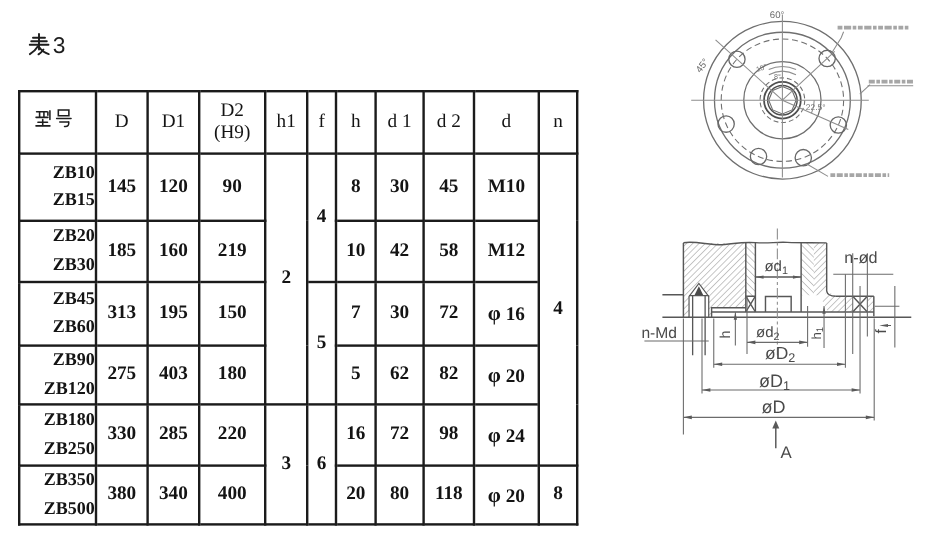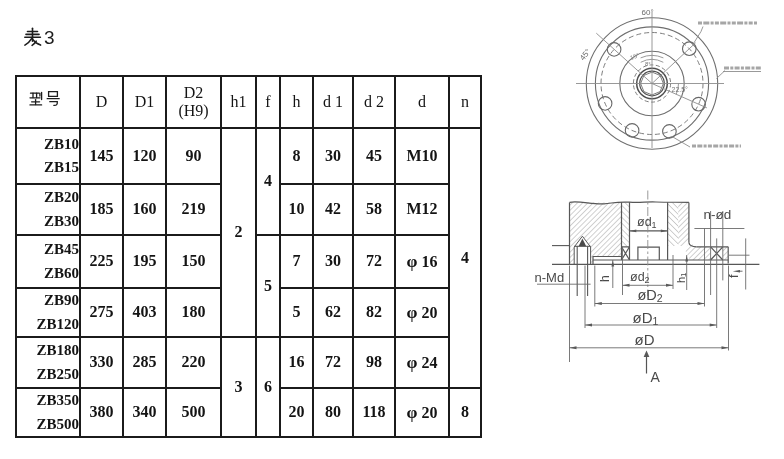--- a/index.html
+++ b/index.html
@@ -79,21 +79,21 @@
           <td class="num">160</td>
           <td class="num">219</td>
     <td class="num">10</td>
           <td class="num">42</td>
           <td class="num">58</td>
           <td class="num">M12</td>
   </tr>
 
   <tr style="height:53px">
     <td class="model">ZB45<br>ZB60</td>
-    <td class="num">225</td>
+    <td class="num">313</td>
           <td class="num">195</td>
           <td class="num">150</td>
     <td class="num" rowspan="2">5</td>
     <td class="num">7</td>
           <td class="num">30</td>
           <td class="num">72</td>
           <td class="num"><span style="font-size:17.5px">φ</span> 16</td>
   </tr>
 
   <tr style="height:49px">
@@ -117,21 +117,21 @@
     <td class="num">16</td>
           <td class="num">72</td>
           <td class="num">98</td>
           <td class="num"><span style="font-size:17.5px">φ</span> 24</td>
   </tr>
 
   <tr style="height:49px">
     <td class="model">ZB350<br>ZB500</td>
     <td class="num">380</td>
           <td class="num">340</td>
-          <td class="num">500</td>
+          <td class="num">400</td>
     <td class="num">20</td>
           <td class="num">80</td>
           <td class="num">118</td>
           <td class="num"><span style="font-size:17.5px">φ</span> 20</td>
     <td class="num">8</td>
   </tr>
 </tbody>
     </table>
 
 <svg style="position:absolute;left:0;top:0;" width="80" height="120" viewBox="0 0 80 120">

